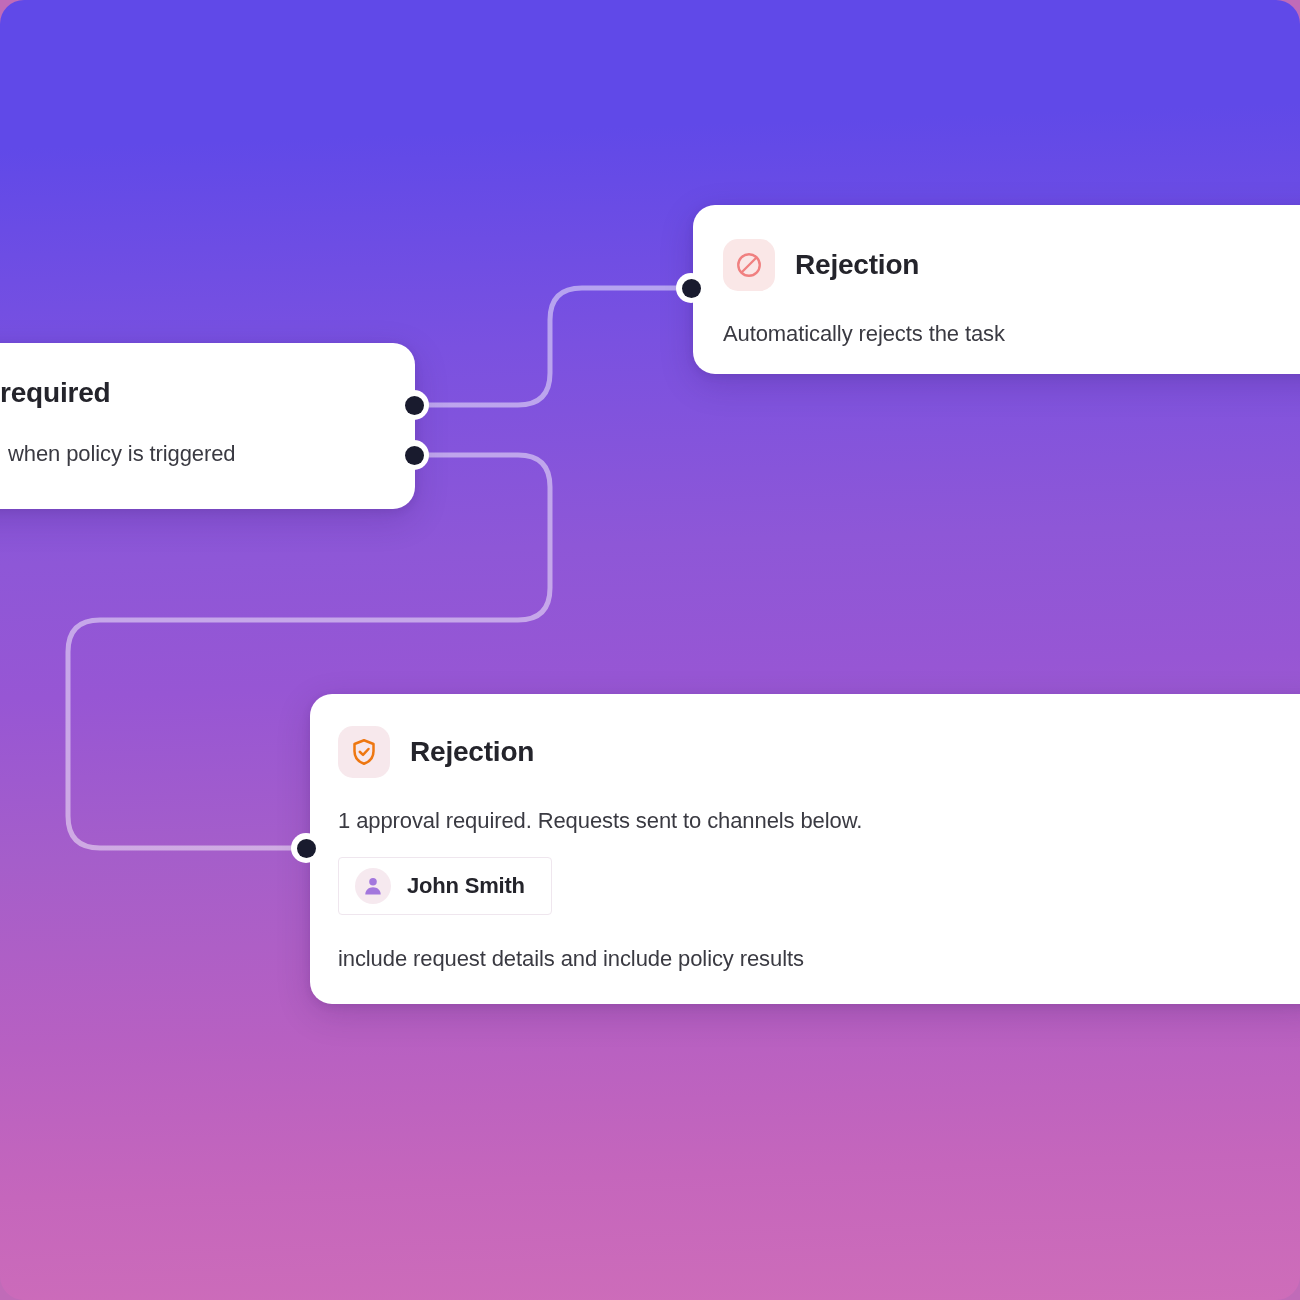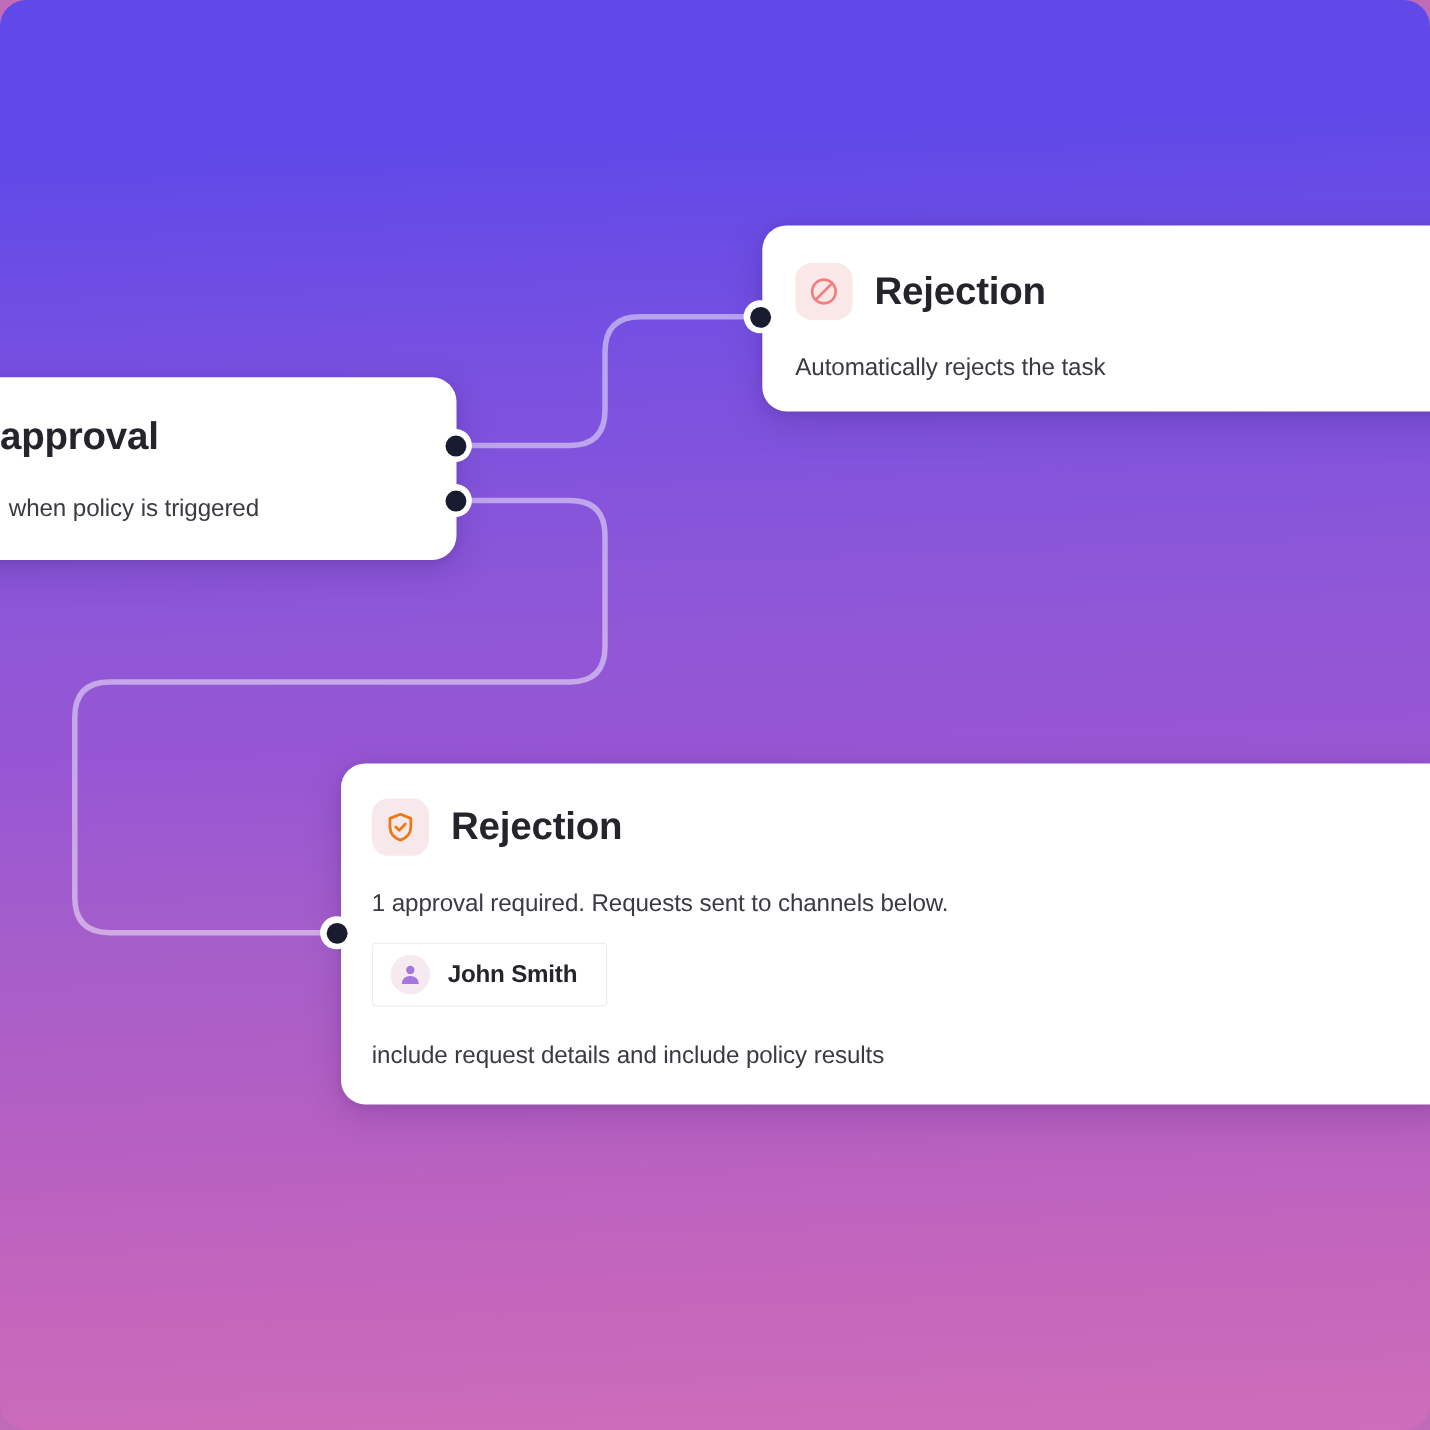--- a/index.html
+++ b/index.html
@@ -115,21 +115,21 @@
     border-radius: 15px;
     display: flex;
     align-items: center;
     justify-content: center;
     flex: 0 0 auto;
   }
   .head-icon.reject { background: #FAE7E7; }
   .head-icon.approve { background: #F7E8EC; }
 
   .card-title {
-    font-size: 35px;
+    font-size: 28px;
     font-weight: bold;
     color: #24242B;
     letter-spacing: -0.2px;
     white-space: nowrap;
   }
 
   .card-sub {
     font-size: 22px;
     color: #3A3A42;
     white-space: nowrap;
@@ -196,21 +196,21 @@
              H 100 Q 68 620 68 652 V 816 Q 68 848 100 848 H 306"></path>
   </svg>
 
   <div class="port" style="left:399px; top:390px;"></div>
   <div class="port" style="left:399px; top:440px;"></div>
   <div class="port" style="left:676px; top:273px;"></div>
   <div class="port" style="left:291px; top:833px;"></div>
 
   <div class="card" id="card-compliance">
     <div class="card-head">
-      <div class="card-title">approval</div>
+      <div class="card-title">required</div>
     </div>
     <div class="card-sub">when policy is triggered</div>
   </div>
 
   <div class="card" id="card-rejection">
     <div class="card-head">
       <div class="head-icon reject">
         <svg width="30" height="30" viewBox="0 0 24 24" fill="none" stroke="#F08080" stroke-width="1.9" stroke-linecap="round">
           <circle cx="12" cy="12" r="8.6"></circle>
           <line x1="6" y1="18" x2="18" y2="6"></line>

